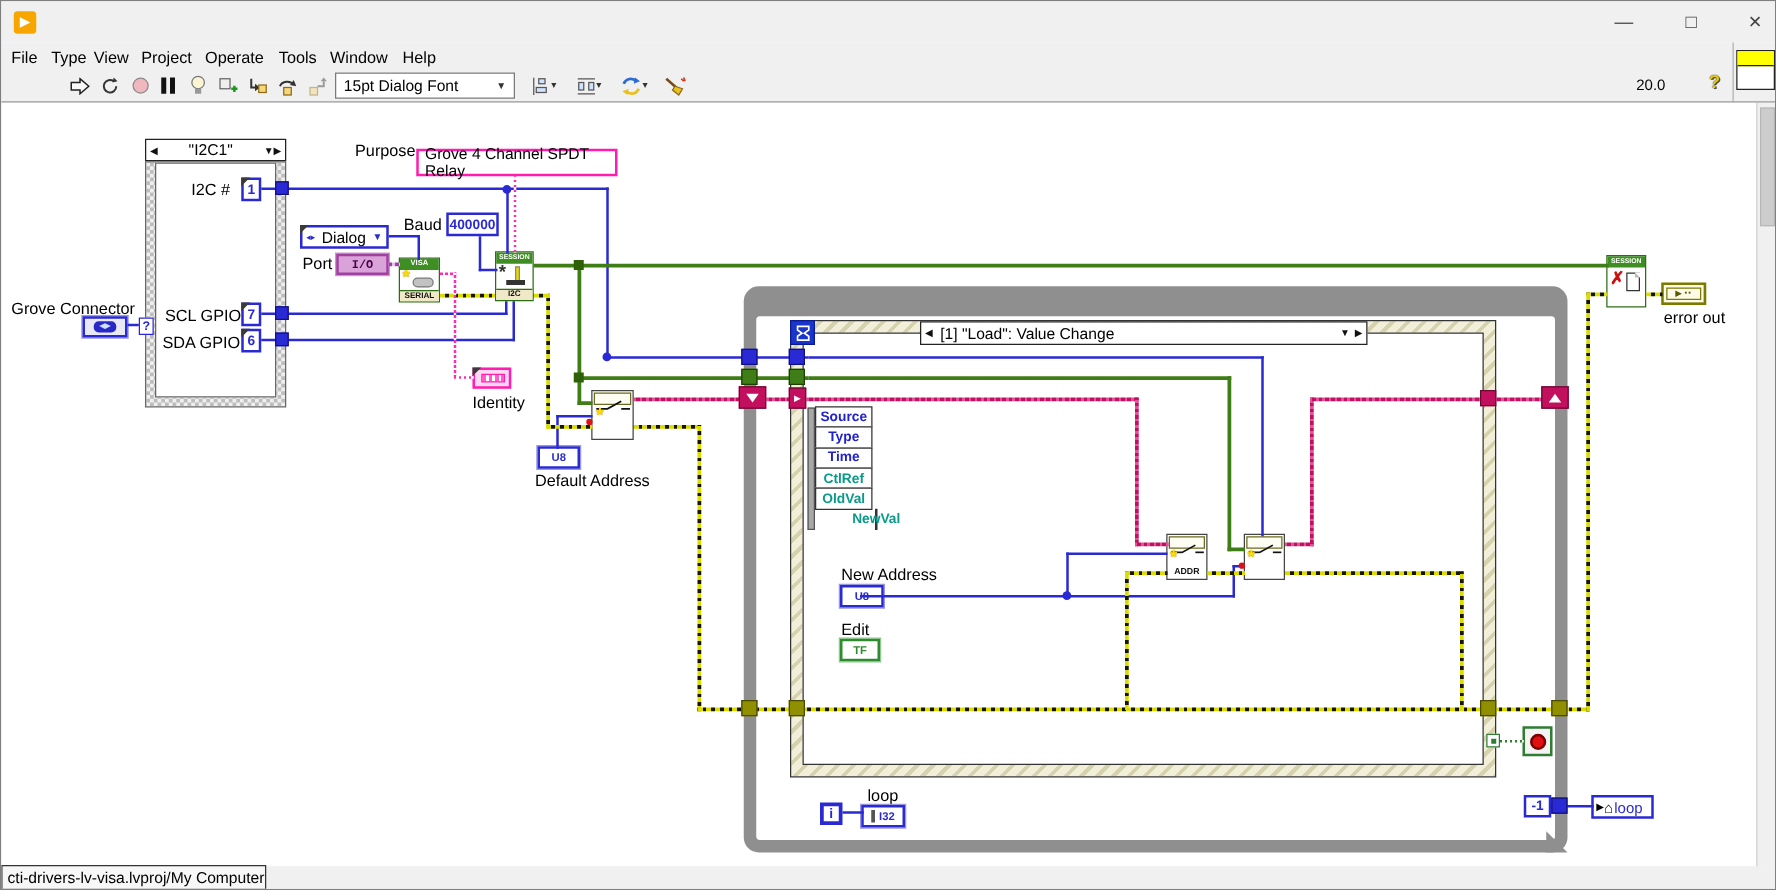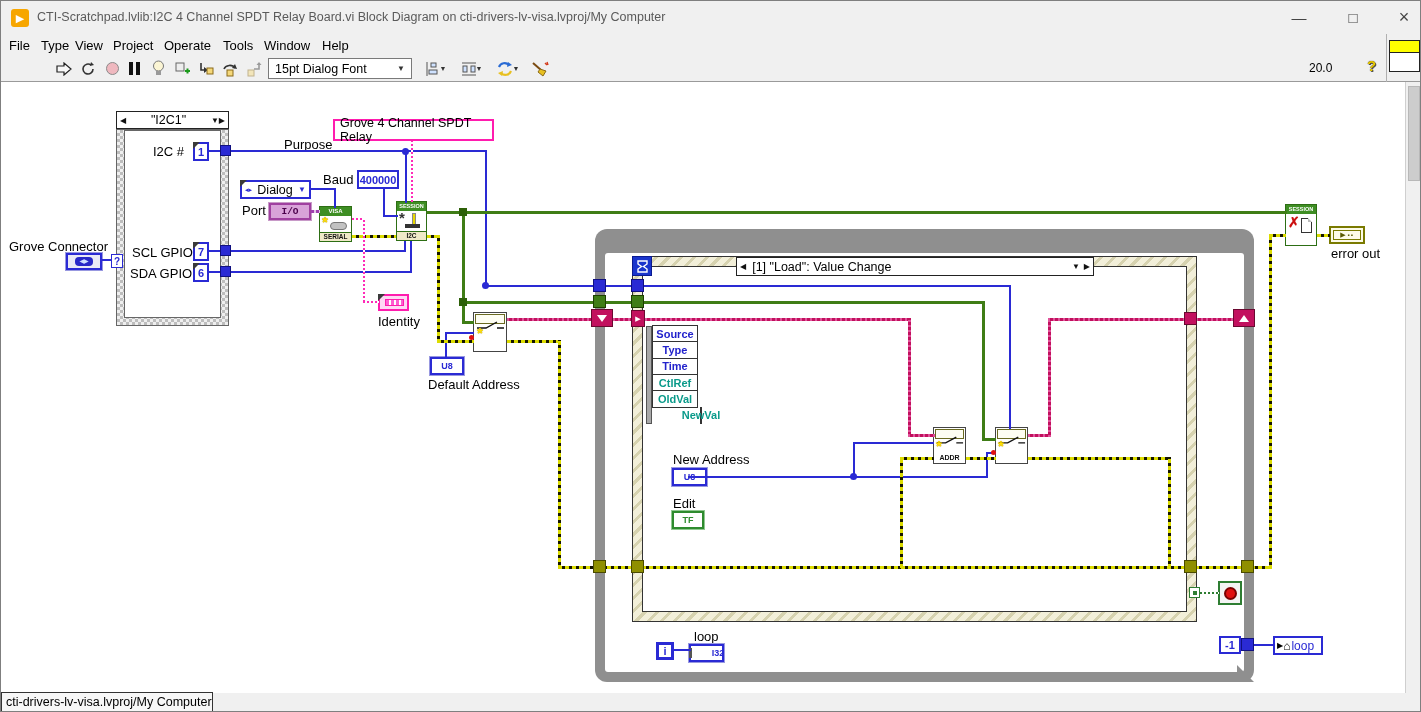--- a/index.html
+++ b/index.html
@@ -111,21 +111,21 @@
   <div class="numc" style="left:192px;top:262px;width:16px;height:19px;">
     <div class="fold"></div>
     <span>6</span>
   </div>
 
   <div class="lbl" style="left:8px;top:239px;">Grove Connector</div>
   <div class="el" style="left:65px;top:252px;width:36px;height:17px;background:#e9e9f6;border:2px solid #2a2ad4;box-shadow:0 0 0 1px #9898e0;">
     <div class="el" style="left:7px;top:2px;width:18px;height:9px;background:#2828c8;border-radius:4px;color:#cfe0ff;font-size:6px;text-align:center;line-height:9px;">◀▶</div>
   </div>
 
-  <div class="lbl" style="left:283px;top:137px;">Purpose</div>
+  <div class="lbl" style="left:283px;top:113px;">Purpose</div>
   <div class="el" style="left:332px;top:118px;width:161px;height:22px;background:#fff;border:2px solid #ff1cae;font-size:12.5px;display:flex;align-items:center;padding-left:5px;">
     <span>Grove 4 Channel SPDT Relay</span>
   </div>
 
   <div class="el" style="left:239px;top:179px;width:71px;height:19px;background:#fff;border:2px solid #2a2ad4;display:flex;align-items:center;padding:0 3px;">
     <div class="fold"></div>
     <span style="color:#2a2ad4;font-size:7px;">◂▸</span>
     <span style="flex:1;text-align:center;font-size:12.5px;color:#000;">Dialog</span>
     <span style="color:#2a2ad4;font-size:8px;">▼</span>
   </div>
@@ -230,21 +230,21 @@
         </svg>
     </div>
     <span class="ast" style="left:2px;top:13px;">*</span>
   </div>
 
   <div class="el" style="left:655px;top:641px;width:18px;height:18px;border:3px solid #2a2ad4;background:#fff;color:#2a2ad4;font-weight:bold;font-size:11px;text-align:center;line-height:12px;">
     <span>i</span>
   </div>
   <div class="lbl" style="left:693px;top:629px;">loop</div>
   <div class="ctl-b" style="left:688px;top:643px;width:35px;height:18px;">
-    <span style="border-left:3px solid #555;padding-left:20px;">I32</span>
+    <span style="border-left:3px solid #555;padding-left:3px;">I32</span>
   </div>
 
   <div class="el" style="left:1217px;top:580px;width:24px;height:24px;border:2px solid #2e7d32;background:#f4f4f4;display:flex;align-items:center;justify-content:center;">
     <div style="width:13px;height:13px;border-radius:50%;background:#e01010;border:2px solid #7a0000;"></div>
   </div>
 
   <div class="numc" style="left:1218px;top:635px;width:22px;height:18px;">
     <span>-1</span>
   </div>
   <div class="el" style="left:1272px;top:635px;width:50px;height:19px;background:#fff;border:2px solid #2a2ad4;display:flex;align-items:center;padding:0 2px;">
@@ -372,21 +372,20 @@
     </div>
   <div class="tun to" style="left:1240px;top:559px;width:13px;height:13px;"></div>
   <div class="tun tb2" style="left:1240px;top:637px;width:13px;height:13px;"></div>
 
   <div class="el scroll" style="left:1404px;top:81px;width:17px;height:611px;border-left:1px solid #cfcfcf;">
     <div class="thumb" style="left:2px;top:4px;width:12px;height:95px;"></div>
   </div>
 
   <div class="el titlebar">
     <div class="el appicon"><span>▶</span></div>
-    <div class="el title-text">CTI-Scratchpad.lvlib:I2C 4 Channel SPDT Relay Board.vi Block Diagram on cti-drivers-lv-visa.lvproj/My Computer</div>
     <div class="el winbtn" style="left:1277px;">—</div>
     <div class="el winbtn" style="left:1331px;">□</div>
     <div class="el winbtn" style="left:1382px;font-size:18px;">×</div>
   </div>
 
   <div class="el menubar">
     <span class="el menuitem" style="left:8px;">File</span>
     <span class="el menuitem" style="left:40px;">Type</span>
     <span class="el menuitem" style="left:74px;">View</span>
     <span class="el menuitem" style="left:112px;">Project</span>

